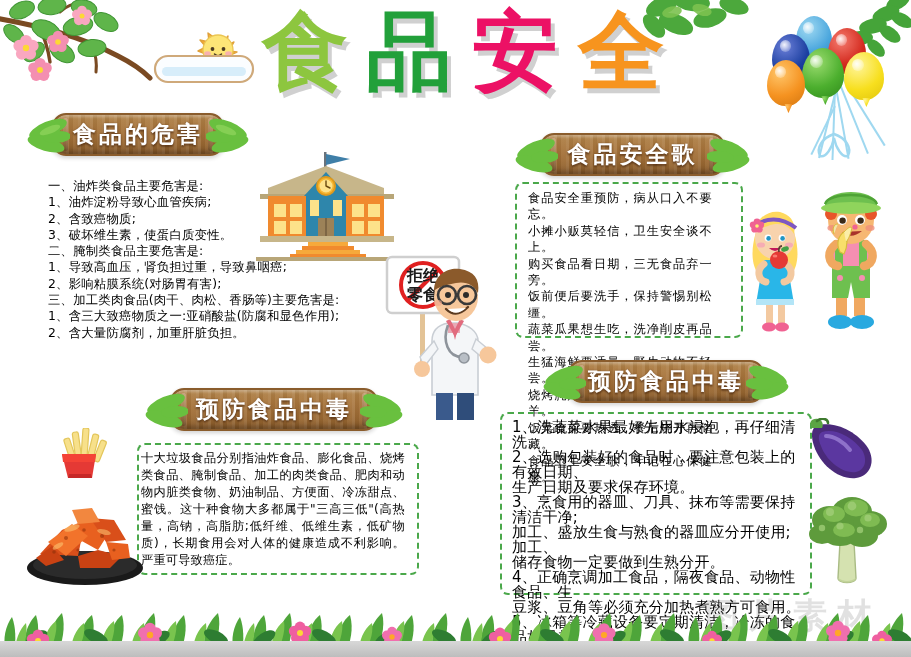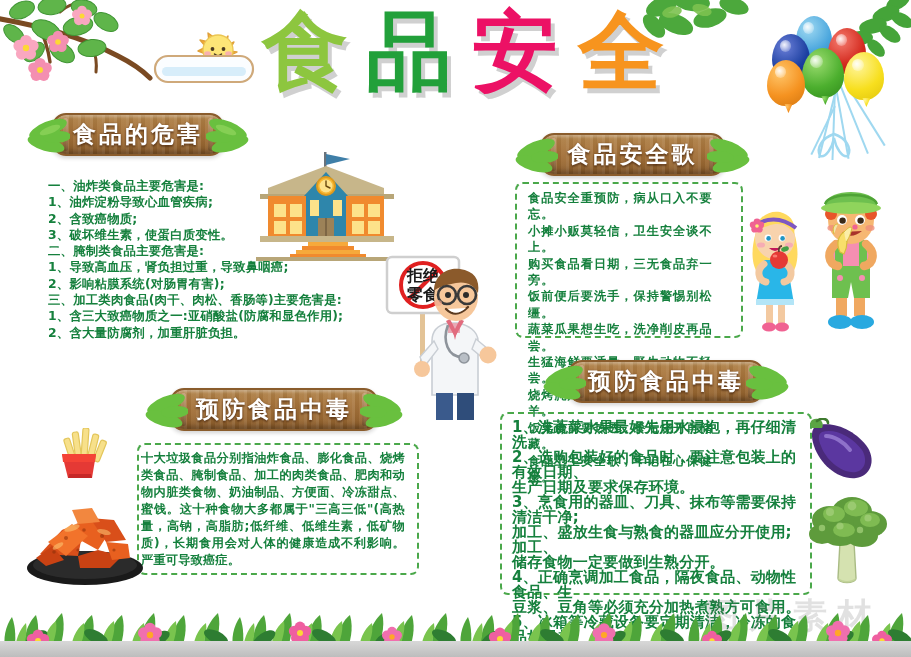--- a/index.html
+++ b/index.html
@@ -51,22 +51,22 @@
     position:absolute;
     border:2px dashed #4aa84a;
     border-radius:8px;
     background:rgba(255,255,255,0.0);
     box-sizing:border-box;
   }
 
   
   .txt{
     position:absolute;
-    color:#15803d;
-    font-weight:bold;
+    color:#000000;
+    font-weight:normal;
     line-height:1.45;
     white-space:pre-line;
     letter-spacing:0.2px;
   }
   .hazard-txt{font-size:12.4px;line-height:16.3px;}
   .song-txt{font-size:12.2px;line-height:16.4px;letter-spacing:1px;}
   .junk-txt{font-size:12.2px;line-height:17px;}
   .poison-txt{font-size:15px;line-height:15px;}
 
   

